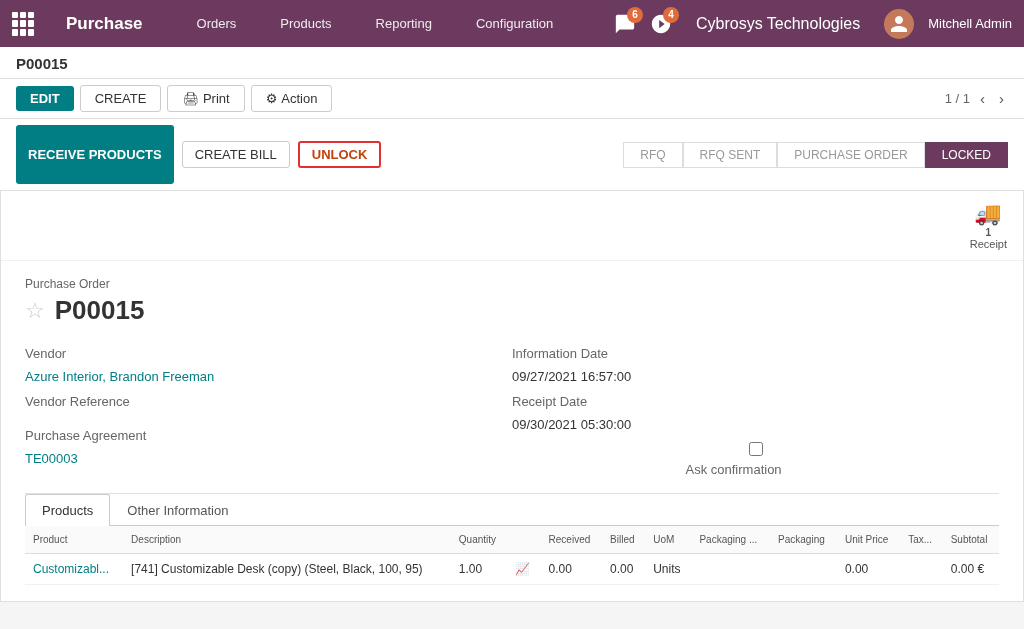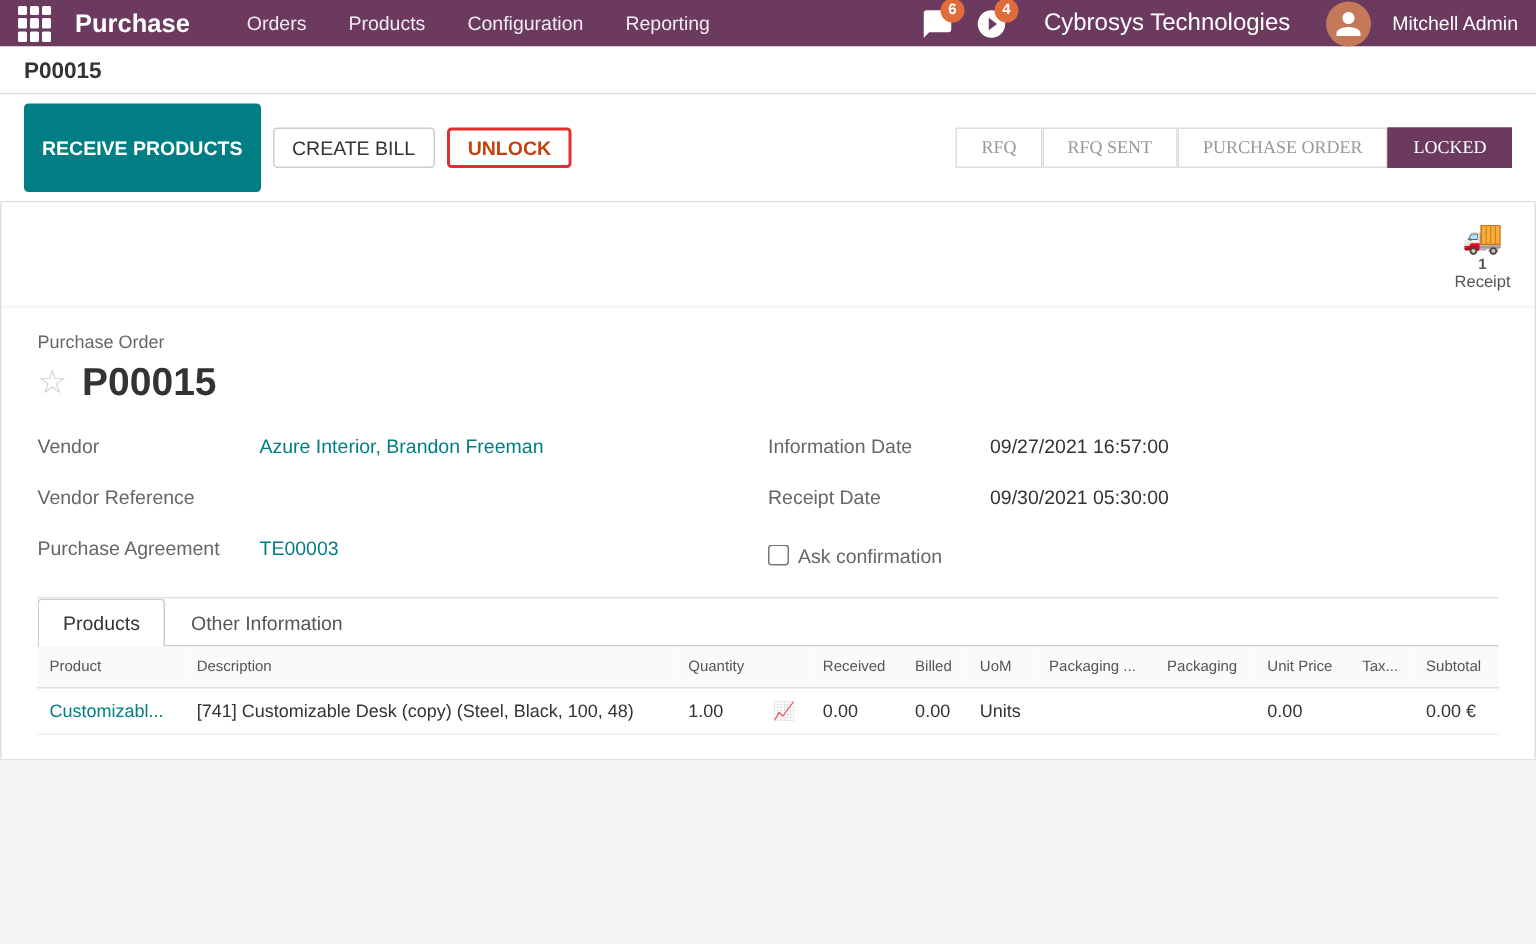--- a/index.html
+++ b/index.html
@@ -5,22 +5,22 @@
     * { box-sizing: border-box; margin: 0; padding: 0; }
     body { font-family: Arial, sans-serif; font-size: 13px; background: #f5f5f5; overflow-x: hidden; }
 
     
     .top-nav {
       background: #6b3a5e;
       color: white;
       display: flex;
       align-items: center;
       padding: 0 12px;
-      height: 31px;
-      gap: 8px;
+      height: 47px;
+      gap: 24px;
     }
     .top-nav .app-grid {
       width: 24px; height: 24px;
       display: grid; grid-template-columns: repeat(3,6px); gap: 2px;
       margin-right: 6px;
     }
     .top-nav .app-grid span { background: white; border-radius: 1px; }
     .top-nav .brand { font-size: 17px; font-weight: bold; margin-right: 20px; }
     .nav-item { color: rgba(255,255,255,0.9); font-size: 13px; padding: 0 10px; cursor: pointer; line-height: 44px; }
     .nav-spacer { flex: 1; }
@@ -60,21 +60,21 @@
       background: white;
       padding: 6px 16px;
       display: flex;
       align-items: center;
       gap: 8px;
       border-bottom: 1px solid #e0e0e0;
     }
     .btn-receive { background: #017e84; color: white; border: none; padding: 22px 12px; border-radius: 3px; cursor: pointer; font-size: 13px; font-weight: bold; }
     .btn-bill { background: white; color: #333; border: 1px solid #ccc; padding: 5px 12px; border-radius: 3px; cursor: pointer; font-size: 13px; }
     .btn-unlock { background: white; color: #c2410c; border: 2px solid #e03030; padding: 4px 12px; border-radius: 3px; cursor: pointer; font-size: 13px; font-weight: bold; }
-    .status-steps { margin-left: auto; display: flex; align-items: center; gap: 0; font-family: Liberation Serif, serif; }
+    .status-steps { margin-left: auto; display: flex; align-items: center; gap: 0; }
     .step { padding: 5px 16px; font-size: 12px; color: #999; border: 1px solid #ddd; background: white; cursor: pointer; }
     .step.active { background: #6b3a5e; color: white; border-color: #6b3a5e; }
 
     
     .main-content {
       background: white;
       margin: 0;
       padding: 0;
       border: 1px solid #e0e0e0;
       border-top: none;
@@ -102,21 +102,21 @@
     .form-section {
       padding: 16px 24px;
     }
     .form-label { font-size: 12px; color: #666; margin-bottom: 4px; }
     .form-title-row { display: flex; align-items: center; gap: 10px; margin-bottom: 20px; }
     .star-icon { font-size: 22px; color: #ccc; cursor: pointer; }
     .po-title { font-size: 26px; font-weight: bold; color: #333; }
 
     .form-fields { display: grid; grid-template-columns: 1fr 1fr; gap: 0; }
     .form-col { display: flex; flex-direction: column; gap: 10px; }
-    .form-row { display: flex; align-items: flex-start; gap: 8px; min-height: 24px; }
+    .form-row { display: flex; align-items: flex-start; gap: 8px; min-height: 24px; flex-direction: column; }
     .form-row-label { color: #666; font-size: 13px; min-width: 140px; }
     .form-row-value { color: #017e84; font-size: 13px; cursor: pointer; }
     .form-row-value.plain { color: #333; }
 
     .checkbox-row { display: flex; align-items: center; gap: 6px; }
     .checkbox-row input { width: 14px; height: 14px; }
     .checkbox-row label { color: #666; font-size: 13px; }
 
     
     .tabs-bar {
@@ -150,22 +150,22 @@
       <span></span>
         <span></span>
         <span></span>
       <span></span>
         <span></span>
         <span></span>
     </div>
     <span class="brand">Purchase</span>
     <span class="nav-item">Orders</span>
     <span class="nav-item">Products</span>
+    <span class="nav-item">Reporting</span>
     <span class="nav-item">Configuration</span>
-    <span class="nav-item">Reporting</span>
     <div class="nav-spacer"></div>
     <div class="nav-icons">
       <div class="nav-icon-badge">
         <svg width="22" height="22" viewBox="0 0 24 24" fill="white">
             <path d="M20 2H4c-1.1 0-2 .9-2 2v18l4-4h14c1.1 0 2-.9 2-2V4c0-1.1-.9-2-2-2z"></path>
           </svg>
         <span class="badge">6</span>
       </div>
       <div class="nav-icon-badge">
         <svg width="22" height="22" viewBox="0 0 24 24" fill="white">
@@ -180,20 +180,37 @@
           </svg>
       </div>
       <span class="nav-user">Mitchell Admin</span>
     </div>
   </nav>
 
   <div class="breadcrumb-bar">
     <div class="breadcrumb-title">P00015</div>
   </div>
 
+  <div class="action-bar">
+    <button class="btn-edit">EDIT</button>
+    <button class="btn-create">CREATE</button>
+    <button class="btn-print">
+      <span>🖨</span>
+      <span>Print</span>
+    </button>
+    <button class="btn-action">
+      <span>⚙</span>
+      <span>Action</span>
+    </button>
+    <div class="nav-counter">
+      <span>1 / 1</span>
+      <span class="nav-arrow">‹</span>
+      <span class="nav-arrow">›</span>
+    </div>
+  </div>
 
   <div class="status-bar">
     <button class="btn-receive">RECEIVE PRODUCTS</button>
     <button class="btn-bill">CREATE BILL</button>
     <button class="btn-unlock">UNLOCK</button>
     <div class="status-steps">
       <span class="step">RFQ</span>
       <span class="step">RFQ SENT</span>
       <span class="step">PURCHASE ORDER</span>
       <span class="step active">LOCKED</span>
@@ -269,21 +286,21 @@
               <th>Packaging ...</th>
               <th>Packaging</th>
               <th>Unit Price</th>
               <th>Tax...</th>
               <th>Subtotal</th>
             </tr>
           </thead>
           <tbody>
             <tr>
               <td class="link-cell">Customizabl...</td>
-              <td>[741] Customizable Desk (copy) (Steel, Black, 100, 48)</td>
+              <td>[741] Customizable Desk (copy) (Steel, Black, 100, 95)</td>
               <td>1.00</td>
               <td>
                 <span>📈</span>
               </td>
               <td>0.00</td>
               <td>0.00</td>
               <td>Units</td>
               <td></td>
               <td></td>
               <td>0.00</td>

